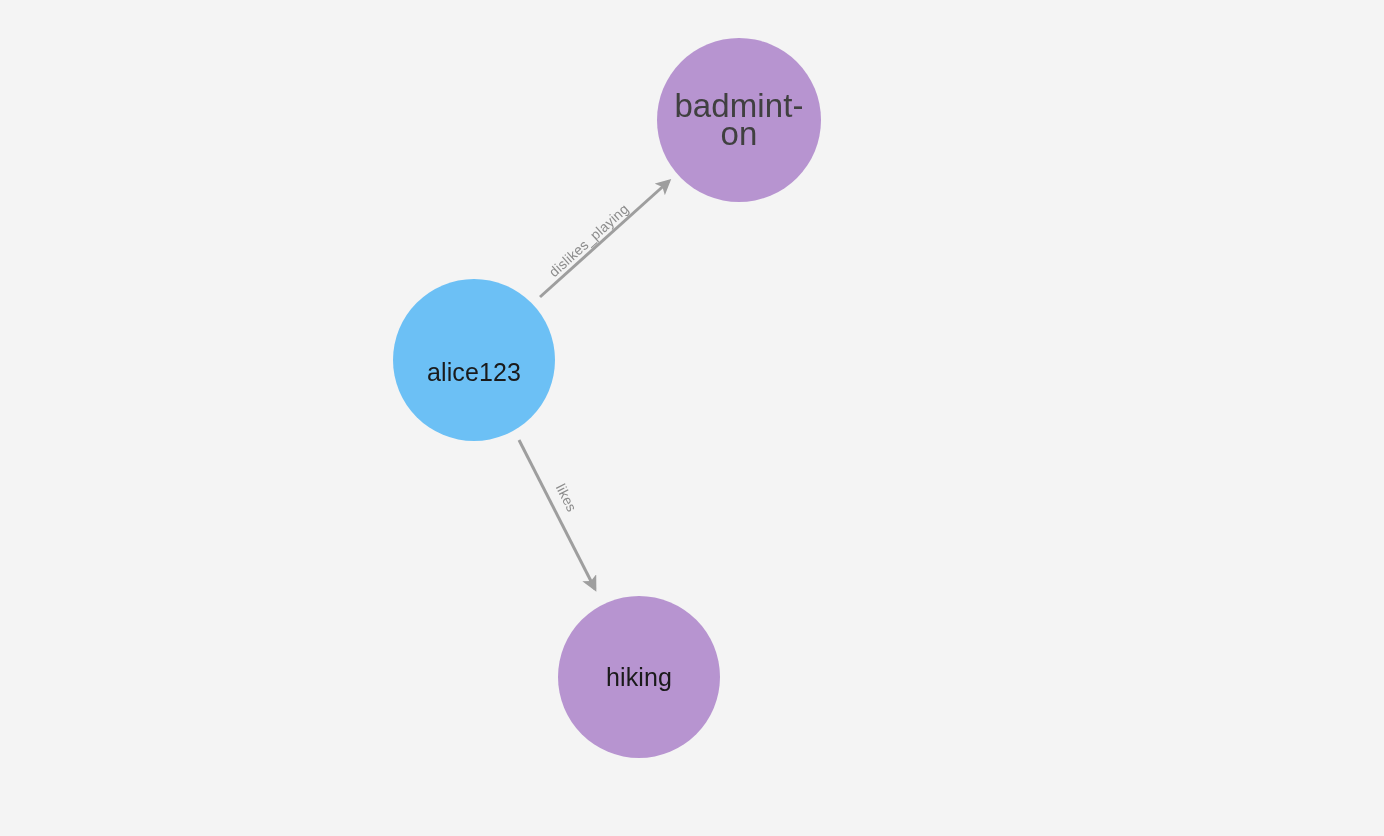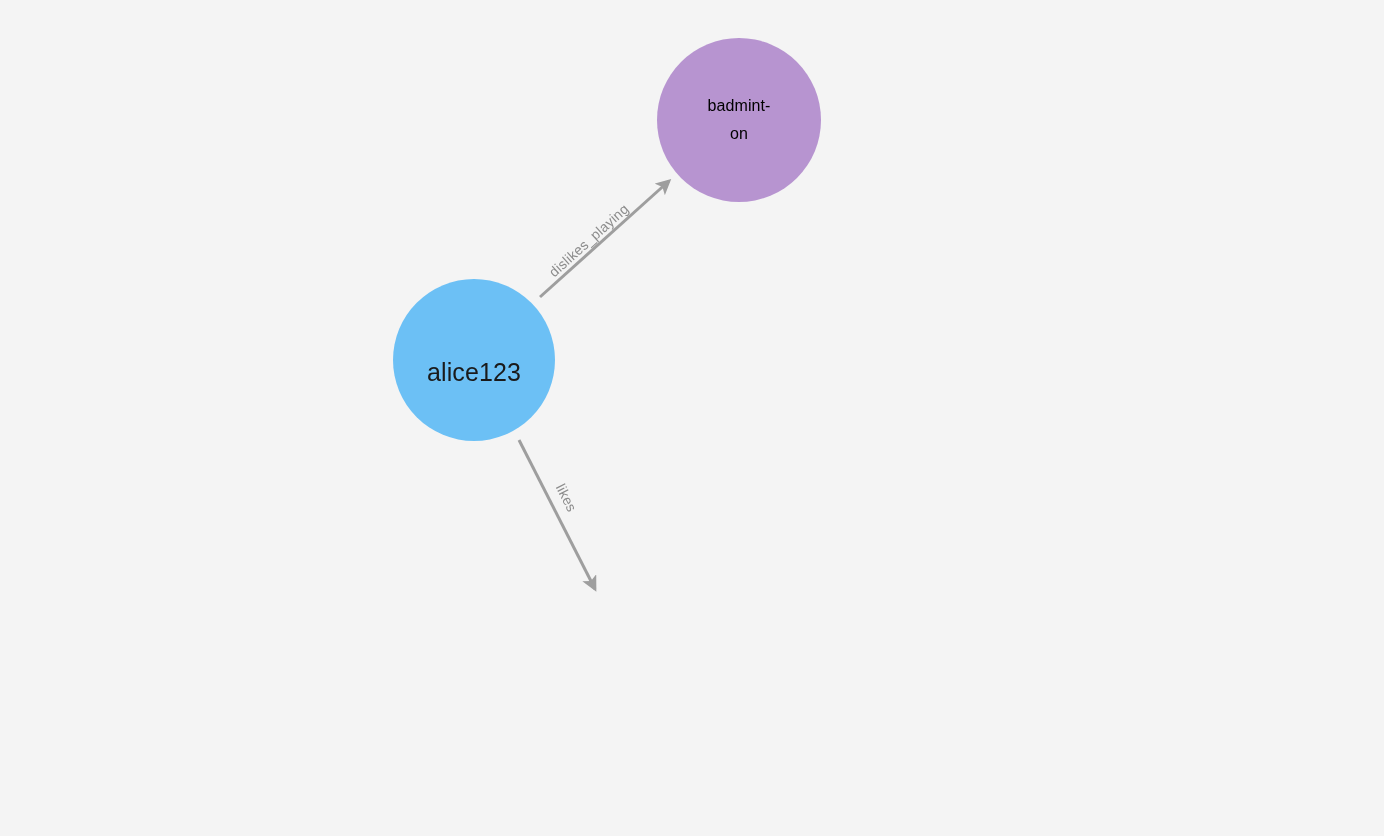--- a/index.html
+++ b/index.html
@@ -73,18 +73,21 @@
       <line x1="519" y1="440" x2="595" y2="589" stroke="#9e9e9e" stroke-width="3" marker-end="url(#arrowhead)"></line>
       <text class="edge-label" x="562" y="500" text-anchor="middle" transform="rotate(63 562 500)" fill="#8c8c8c" font-size="14">likes</text>
     </g>
   </svg>
 
   <div class="graph-node" id="node-alice123" style="left: 393px; top: 279px; width: 162px; height: 162px; background: rgb(108, 192, 245);">
     <span class="node-label" style="color: rgb(26, 26, 26); font-size: 25px; margin-top: 24px;">alice123</span>
   </div>
 
   <div class="graph-node" id="node-badminton" style="left: 657px; top: 38px; width: 164px; height: 164px; background: rgb(183, 148, 208);">
-    <span class="node-label" style="color: #000000; font-size: 16px;">badmint-
+    <span class="node-label" style="color: #404040; font-size: 33px;">badmint-
 on</span>
   </div>
 
+  <div class="graph-node" id="node-hiking" style="left: 558px; top: 596px; width: 162px; height: 162px; background: rgb(183, 148, 208);">
+    <span class="node-label" style="color: rgb(26, 26, 26); font-size: 25px;">hiking</span>
+  </div>
 
 </div>
 
 </body></html>

